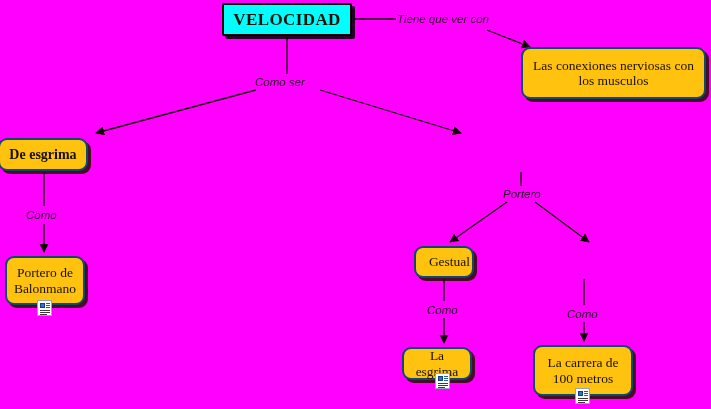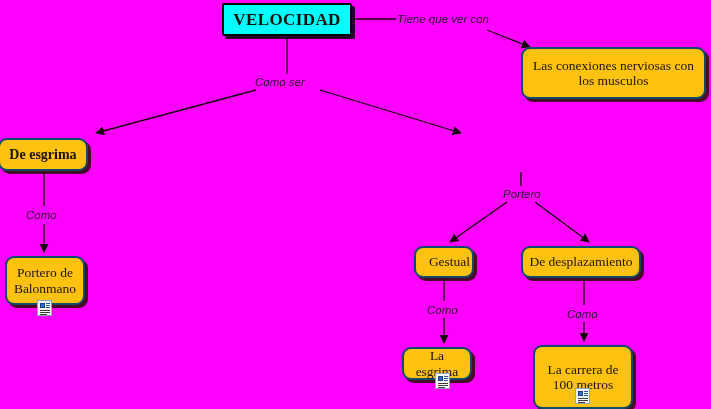--- a/index.html
+++ b/index.html
@@ -159,29 +159,26 @@
 
 
   <div class="node" style="left:5px; top:256px; width:80px; height:49px;">
     <span>Portero de Balonmano</span>
   </div>
 
   <div class="node" style="left:414px; top:246px; width:60px; height:32px;padding-left:17px;">
     <span>Gestual</span>
   </div>
 
-  <div class="node" style="left:521px; top:246px; width:120px; height:32px;">
-    <span>De desplazamiento</span>
-  </div>
 
   <div class="node" style="left:402px; top:347px; width:70px; height:33px;">
     <span>La esgrima</span>
   </div>
 
-  <div class="node" style="left:533px; top:345px; width:100px; height:64px;">
+  <div class="node" style="left:533px; top:345px; width:100px; height:51px;">
     <span>La carrera de 100 metros</span>
   </div>
 
   <div class="link-label" style="left:397px; top:13px;">
     <span>Tiene que ver con</span>
   </div>
   <div class="link-label" style="left:255px; top:76px;">
     <span>Como ser</span>
   </div>
   <div class="link-label" style="left:26px; top:209px;">

